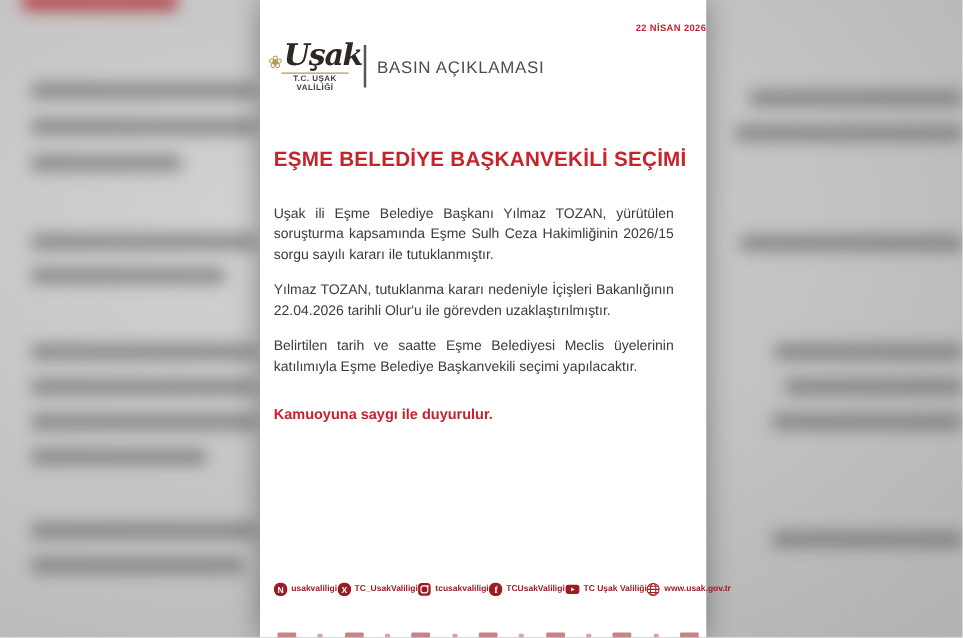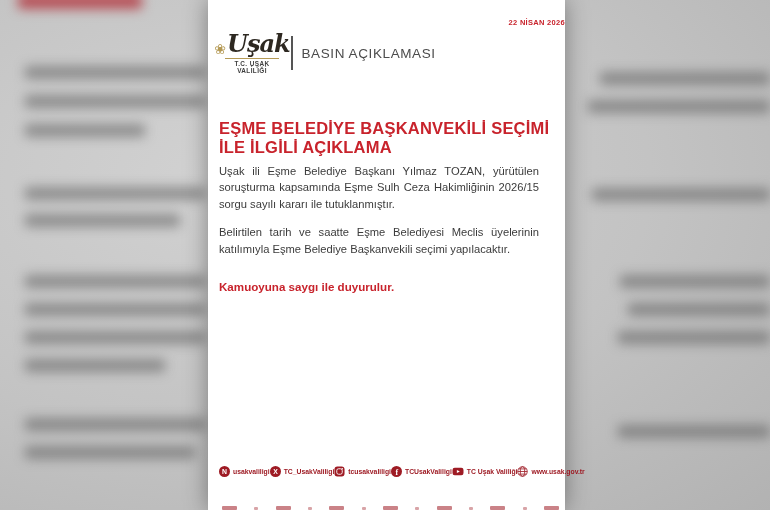--- a/index.html
+++ b/index.html
@@ -80,25 +80,25 @@
       <div class="gold-rule"></div>
       <div class="logo-cap">T.C. UŞAK VALİLİĞİ</div>
     </div>
     <div class="vdiv"></div>
     <div class="doc-type">BASIN AÇIKLAMASI</div>
   </div>
   <div class="date">22 NİSAN 2026</div>
 
   <div class="title">
     <div>EŞME BELEDİYE BAŞKANVEKİLİ SEÇİMİ</div>
-    <div>İLE İLGİLİ AÇIKLAMA</div>
   </div>
 
   <div class="body-txt">
     <p>Uşak ili Eşme Belediye Başkanı Yılmaz TOZAN, yürütülen soruşturma kapsamında Eşme Sulh Ceza Hakimliğinin 2026/15 sorgu sayılı kararı ile tutuklanmıştır.</p>
+    <p>Yılmaz TOZAN, tutuklanma kararı nedeniyle İçişleri Bakanlığının 22.04.2026 tarihli Olur'u ile görevden uzaklaştırılmıştır.</p>
     <p>Belirtilen tarih ve saatte Eşme Belediyesi Meclis üyelerinin katılımıyla Eşme Belediye Başkanvekili seçimi yapılacaktır.</p>
     <div class="closing">Kamuoyuna saygı ile duyurulur.</div>
   </div>
 
   <div class="social">
     <div class="soc-item">
       <span>
         <svg width="11" height="11" viewBox="0 0 12 12">
             <circle cx="6" cy="6" r="6" fill="#9E1B24"></circle>
             <text x="6" y="8.8" font-size="7.5" font-weight="bold" fill="#fff" text-anchor="middle" font-family="Liberation Sans,sans-serif">N</text>

